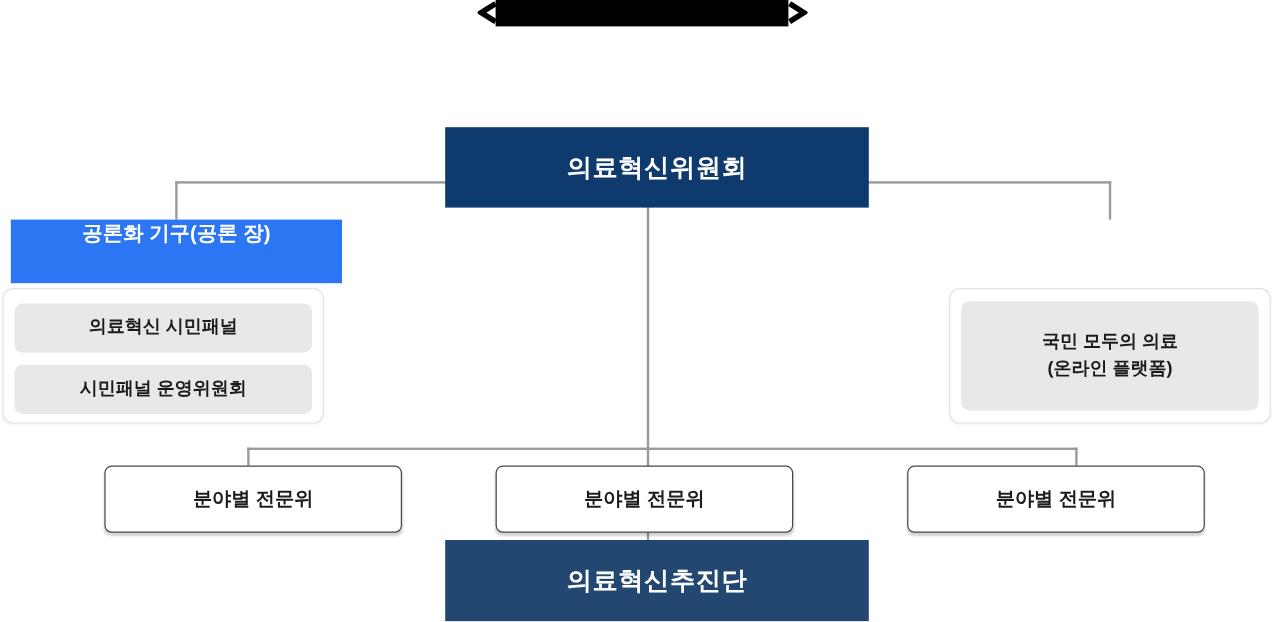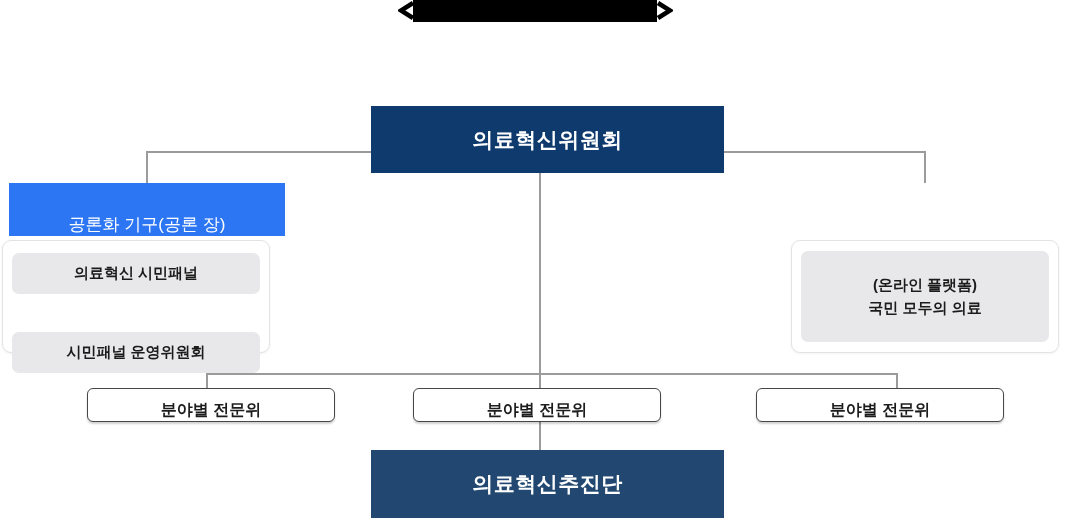--- a/index.html
+++ b/index.html
@@ -30,52 +30,52 @@
     position:absolute;left:371px;width:353px;
     display:flex;align-items:center;justify-content:center;
     color:#fff;font-weight:bold;font-size:21px;letter-spacing:0.5px;
   }
   .navy.root{top:62px;height:67px;background:var(--navy,#0e3a6e);margin-top:44px;}
   .navy.bottom{top:450px;height:68px;background:var(--navy-muted,#224871);justify-content:center;}
 
   
   .blue{
     position:absolute;top:183px;width:276px;height:53px;
-    display:flex;align-items:flex-end;justify-content:center;
+    display:flex;align-items:flex-start;justify-content:center;
     background:var(--blue,#2c76f3);
-    color:#fff;font-weight:normal;font-size:17px;
+    color:#fff;font-weight:bold;font-size:17px;
   }
   .blue.left{left:9px;}
   .blue.right{left:787px;}
 
   
   .card{
     position:absolute;top:240px;width:268px;height:113px;
     background:#fff;border:1px solid #e3e3e7;border-radius:9px;
     box-shadow:0 1px 3px rgba(0,0,0,0.05);
     box-sizing:border-box;
   }
   .card.left{left:2px;}
   .card.right{left:791px;}
   .gitem{
     position:absolute;left:9px;width:248px;
     background:var(--item-bg,#e8e8ea);border-radius:7px;
     display:flex;flex-direction:column;align-items:center;justify-content:center;
     color:#1b1b1b;font-size:15px;font-weight:600;line-height:1.5;text-align:center;
   }
   .gitem.i0{top:12px;height:41px;}
-  .gitem.i1{top:63px;height:41px;margin-top:28px;}
+  .gitem.i1{top:63px;height:41px;}
   .gitem.tall{top:10px;height:91px;}
 
   
   .committee{
-    position:absolute;top:388px;width:248px;height:34px;
+    position:absolute;top:388px;width:248px;height:56px;
     background:#fff;border:1px solid #474747;border-radius:6px;
     box-shadow:0 2px 2px rgba(0,0,0,0.18);
-    display:flex;align-items:flex-end;justify-content:center;
+    display:flex;align-items:center;justify-content:center;
     color:#1c1c1c;font-weight:bold;font-size:16px;
     box-sizing:border-box;
   }
   .committee.c0{left:87px;}
   .committee.c1{left:413px;}
   .committee.c2{left:756px;}
 </style>
 </head>
 <body>
 
@@ -112,22 +112,22 @@
     <div class="gitem i0">
       <span>의료혁신 시민패널</span>
     </div>
     <div class="gitem i1">
       <span>시민패널 운영위원회</span>
     </div>
   </div>
 
   <div class="card right">
     <div class="gitem tall">
+      <span>국민 모두의 의료</span>
       <span>(온라인 플랫폼)</span>
-      <span>국민 모두의 의료</span>
     </div>
   </div>
 
   <div class="committee c0">
     <span>분야별 전문위</span>
   </div>
   <div class="committee c1">
     <span>분야별 전문위</span>
   </div>
   <div class="committee c2">

